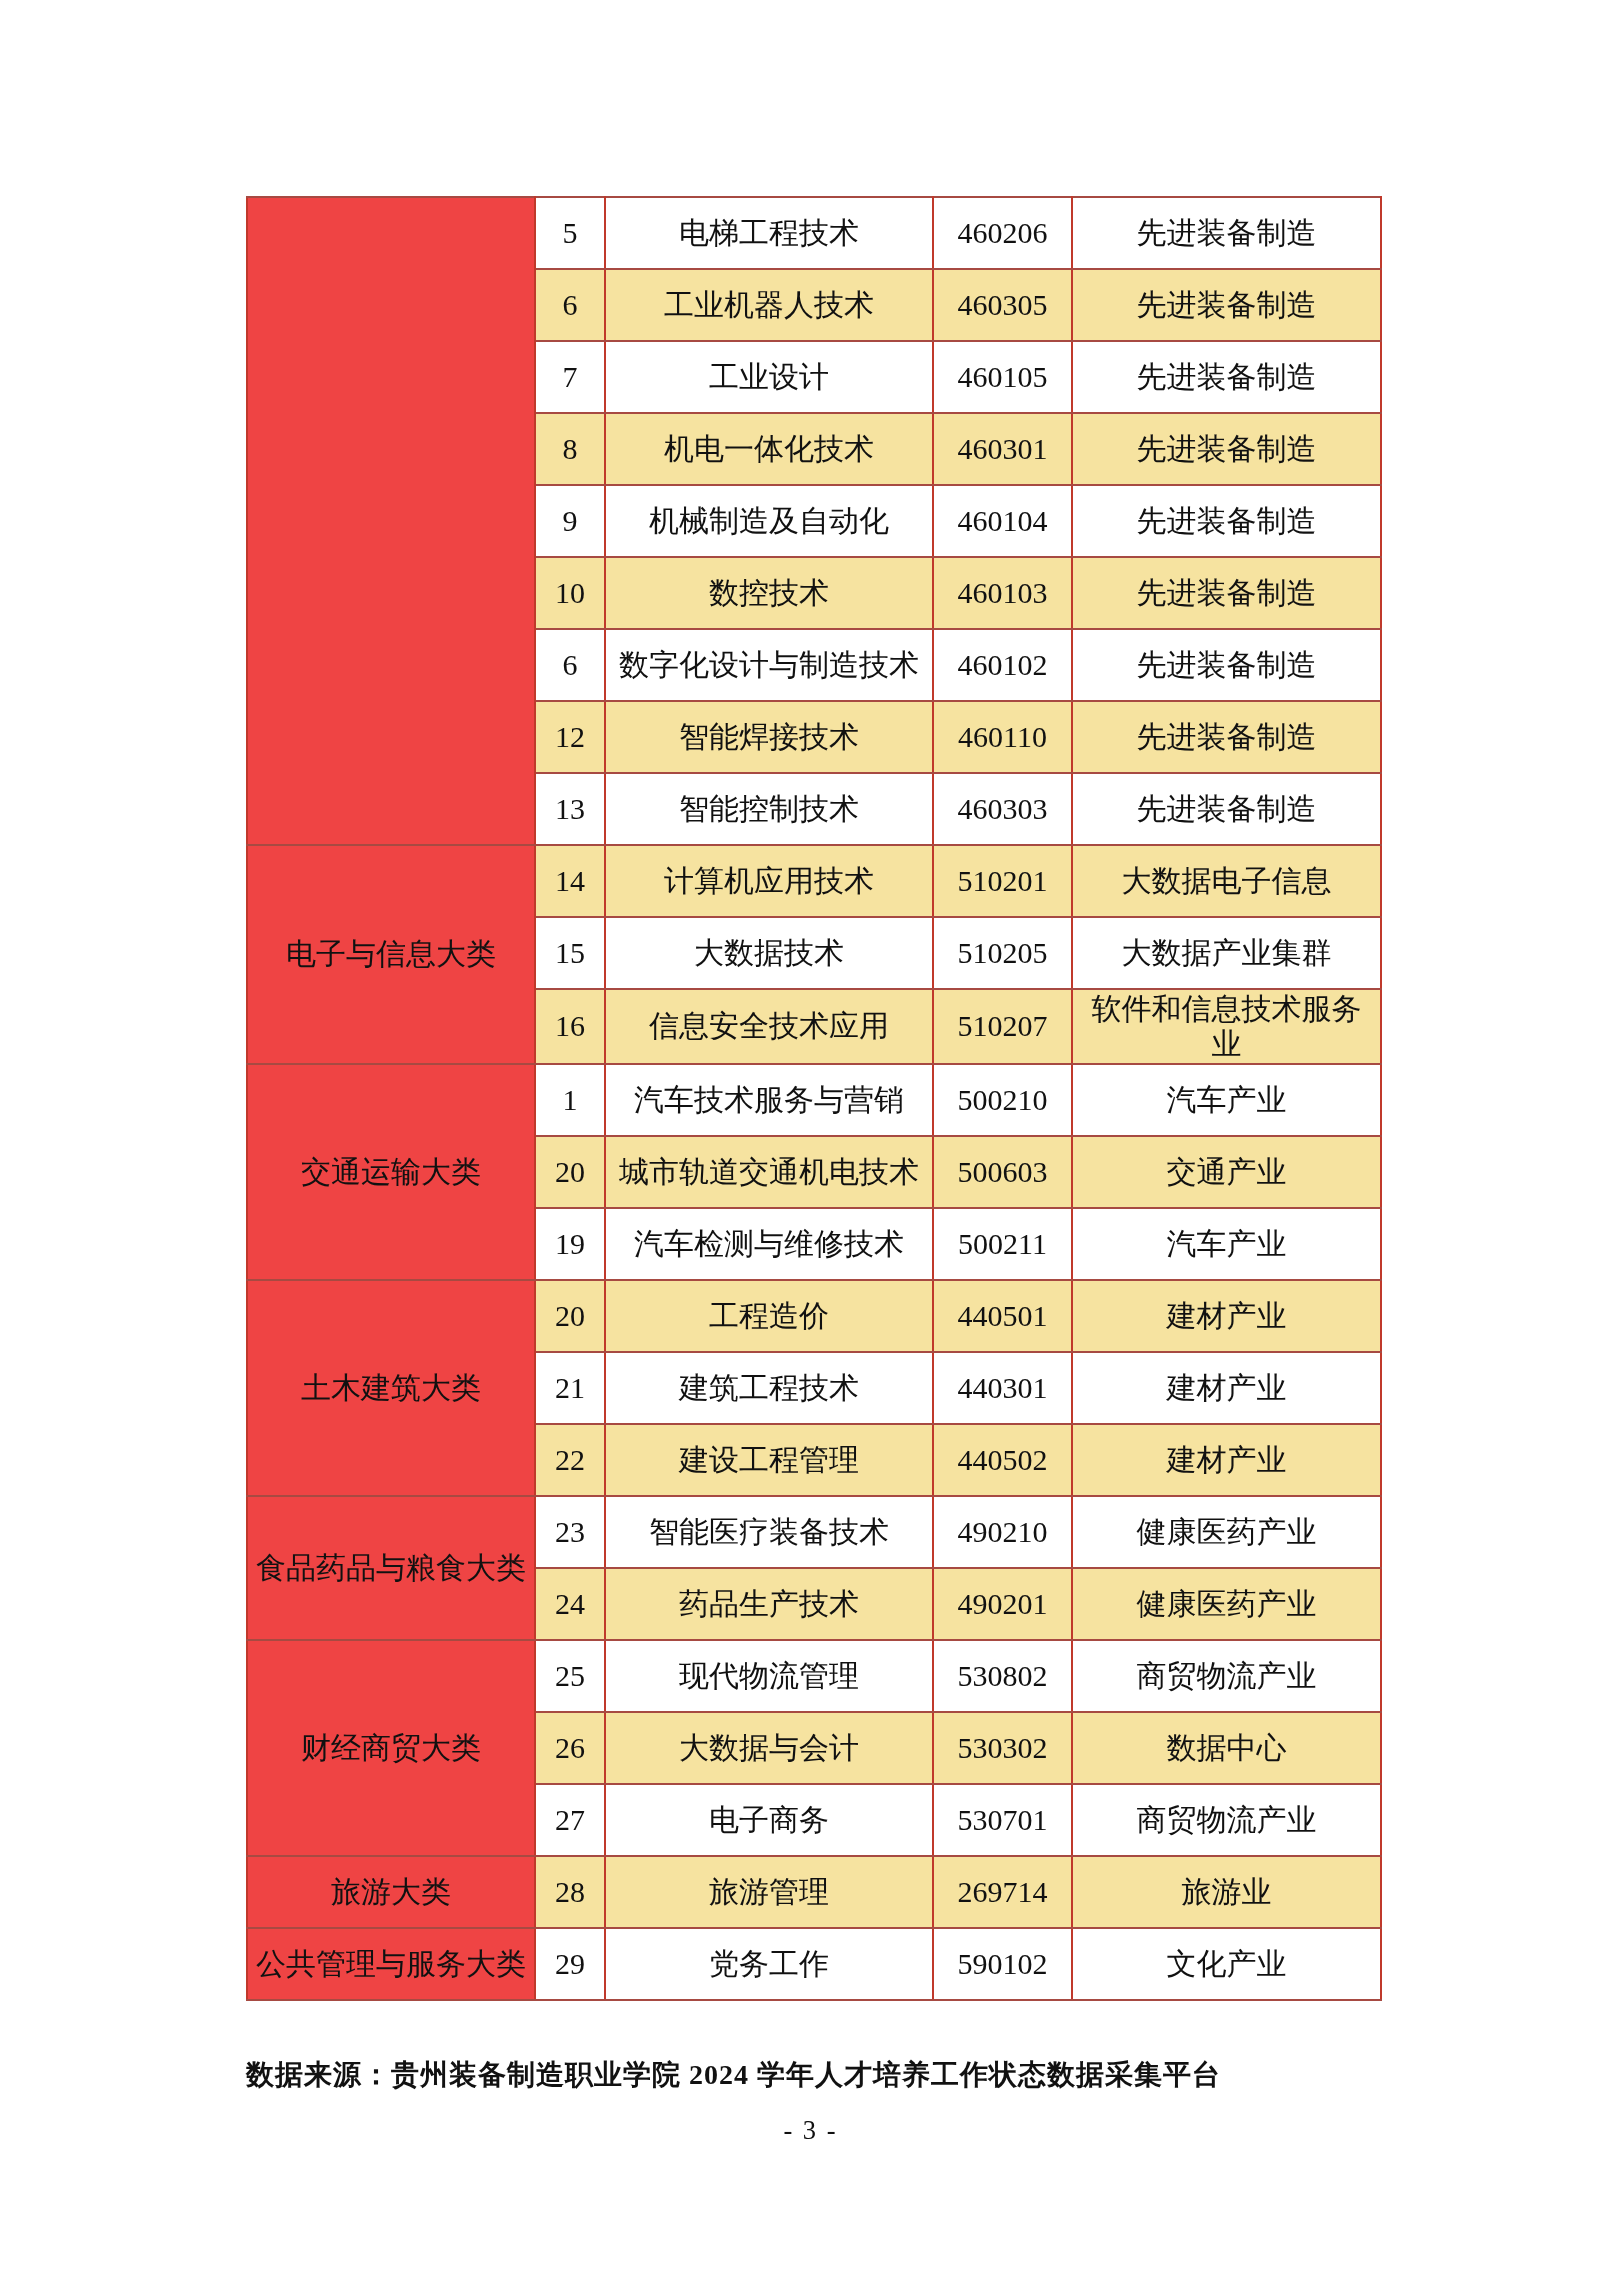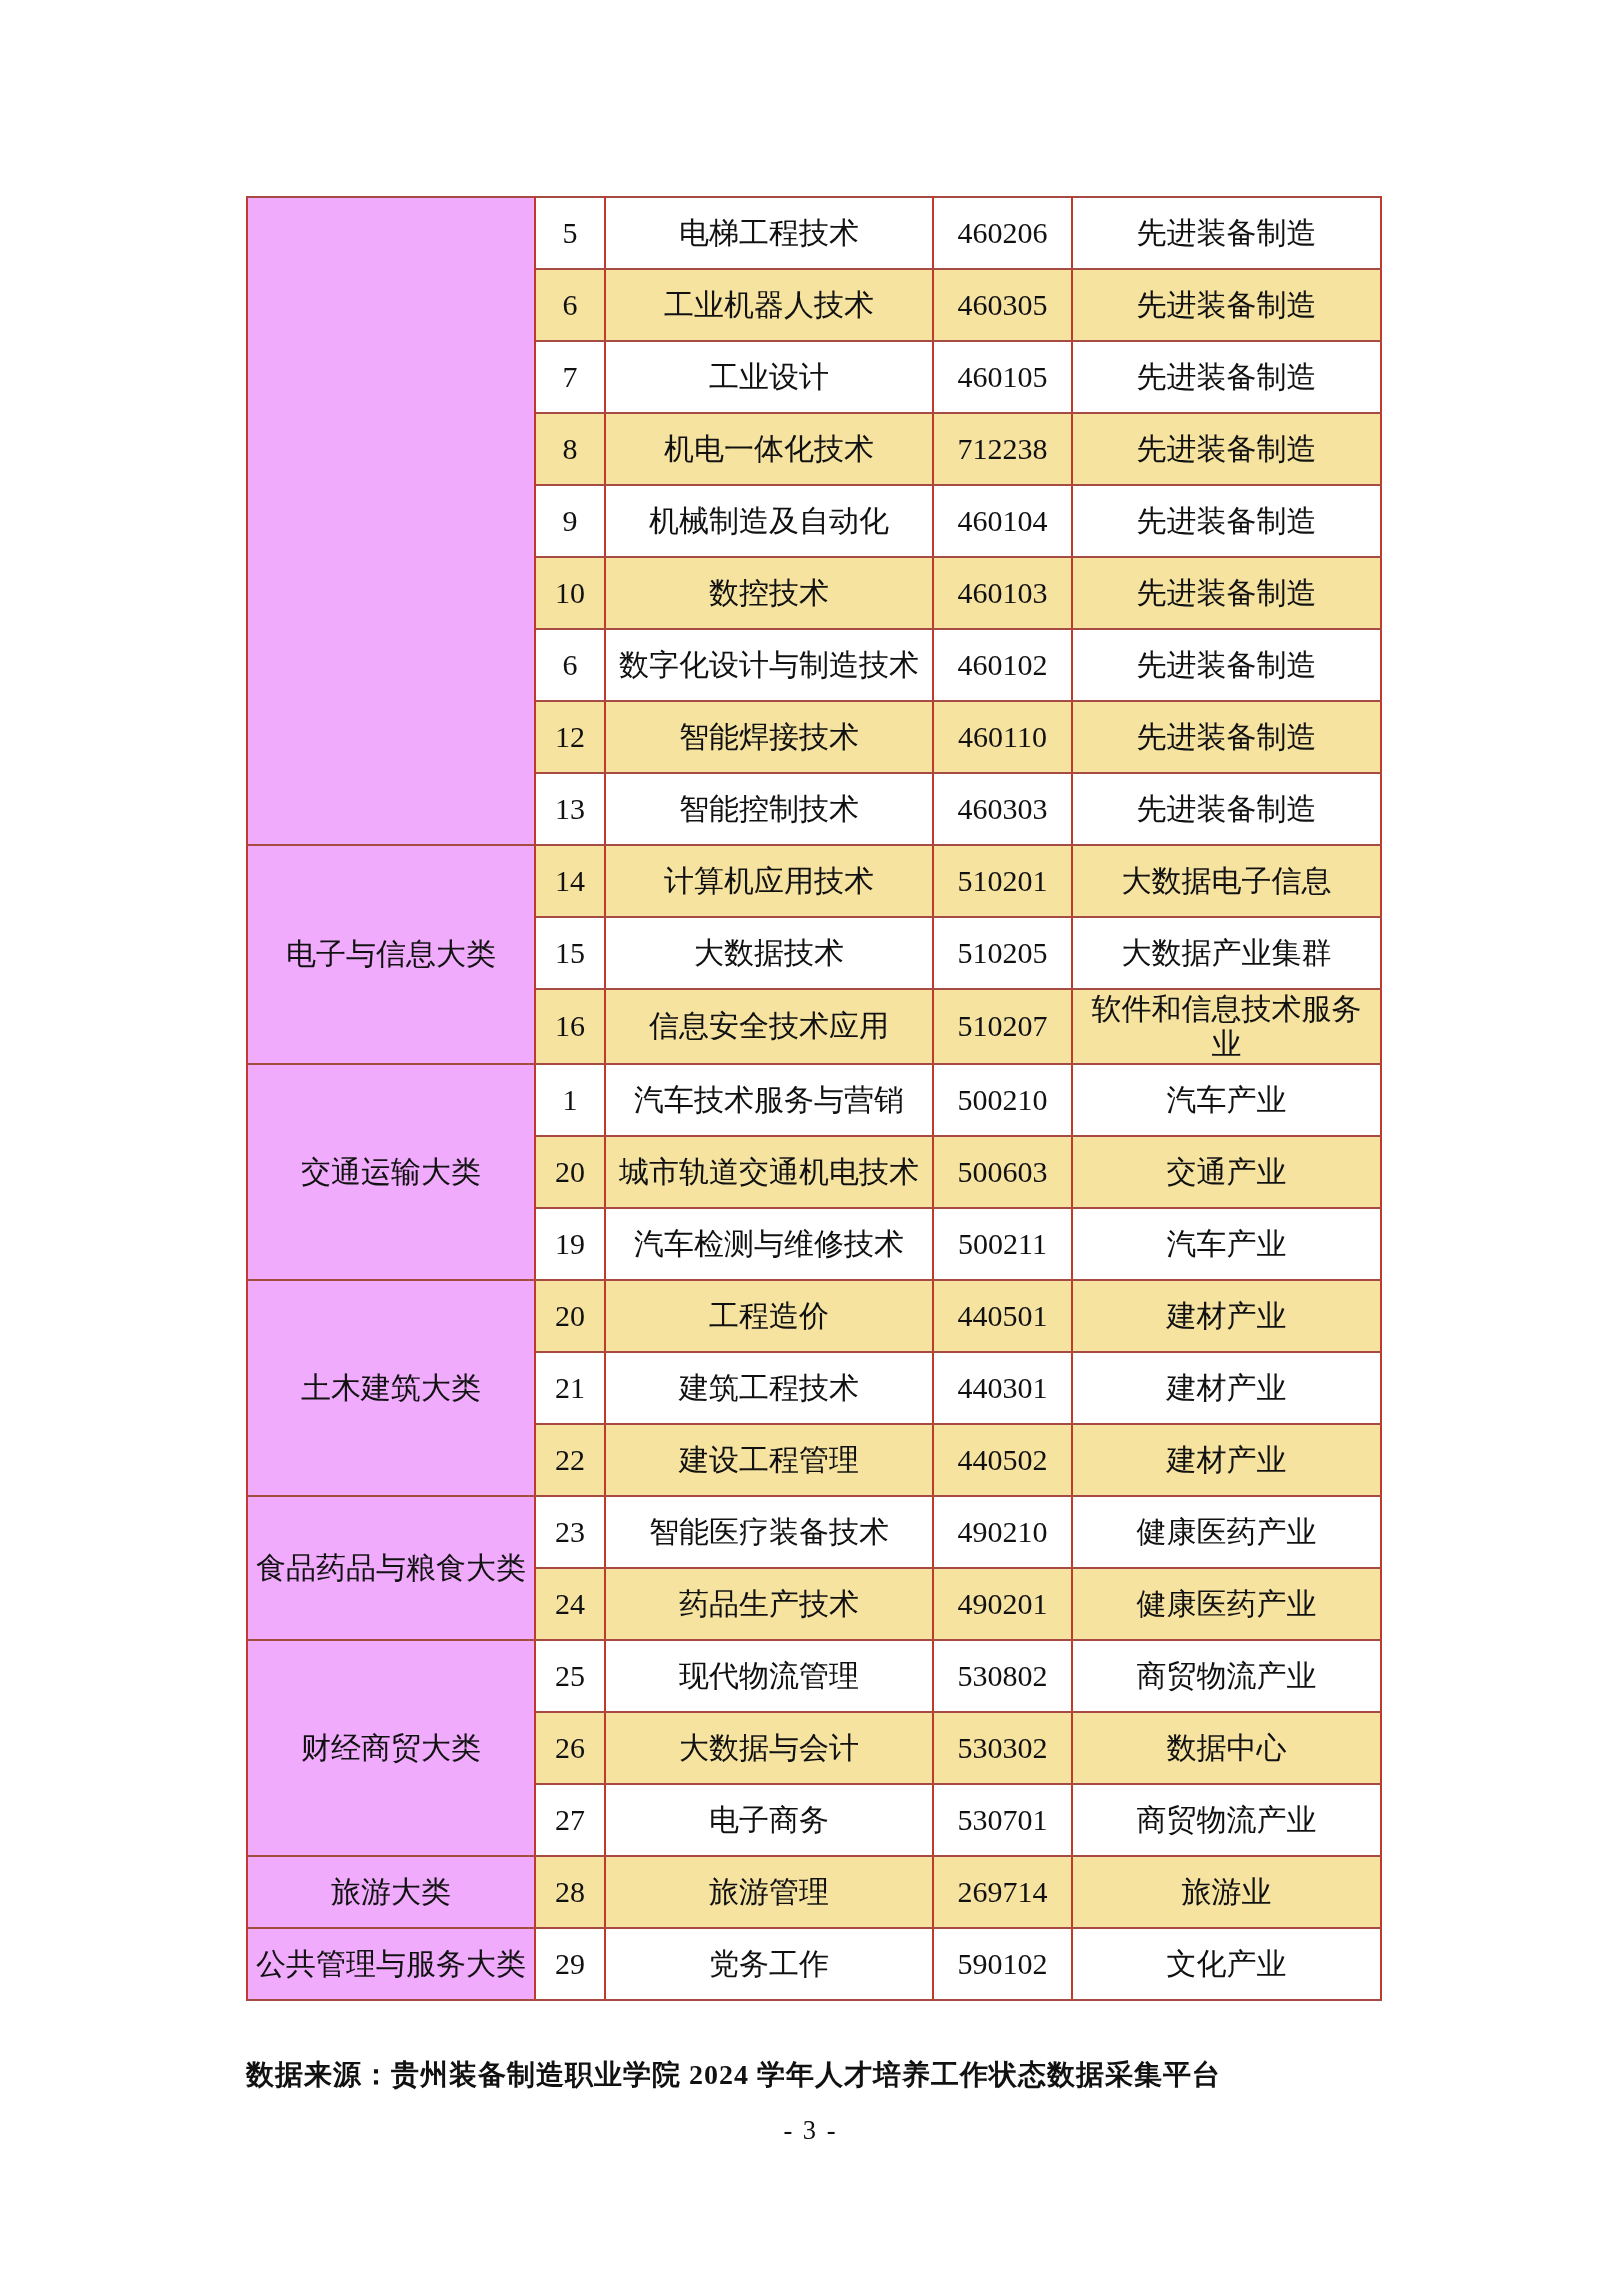--- a/index.html
+++ b/index.html
@@ -28,21 +28,21 @@
     font-size:30px;
     line-height:1.15;
     padding:2px 3.9px;
     background:#ffffff;
     overflow:hidden;
   }
   .doc-table tr{height:72px;}
   .doc-table tr.hl td.data{background:var(--hl);}
   .doc-table tr.group-start td{border-top:2.9px solid var(--g-border);margin-top:8px;}
   .doc-table{border:2.9px solid var(--g-border);}
-  .doc-table td.cat{background:#f0abfc;}
+  .doc-table td.cat{background:#ef4444;}
   .footer-note{
     position:absolute;
     left:246px;top:2056px;
     font-size:28px;
     font-weight:bold;
     letter-spacing:1px;
     white-space:nowrap;
   }
   .page-number{
     position:absolute;
@@ -82,21 +82,21 @@
         </tr>
         <tr>
           <td class="data">7</td>
           <td class="data">工业设计</td>
           <td class="data">460105</td>
           <td class="data">先进装备制造</td>
         </tr>
         <tr class="hl">
           <td class="data">8</td>
           <td class="data">机电一体化技术</td>
-          <td class="data">712238</td>
+          <td class="data">460301</td>
           <td class="data">先进装备制造</td>
         </tr>
         <tr>
           <td class="data">9</td>
           <td class="data">机械制造及自动化</td>
           <td class="data">460104</td>
           <td class="data">先进装备制造</td>
         </tr>
         <tr class="hl">
           <td class="data">10</td>

